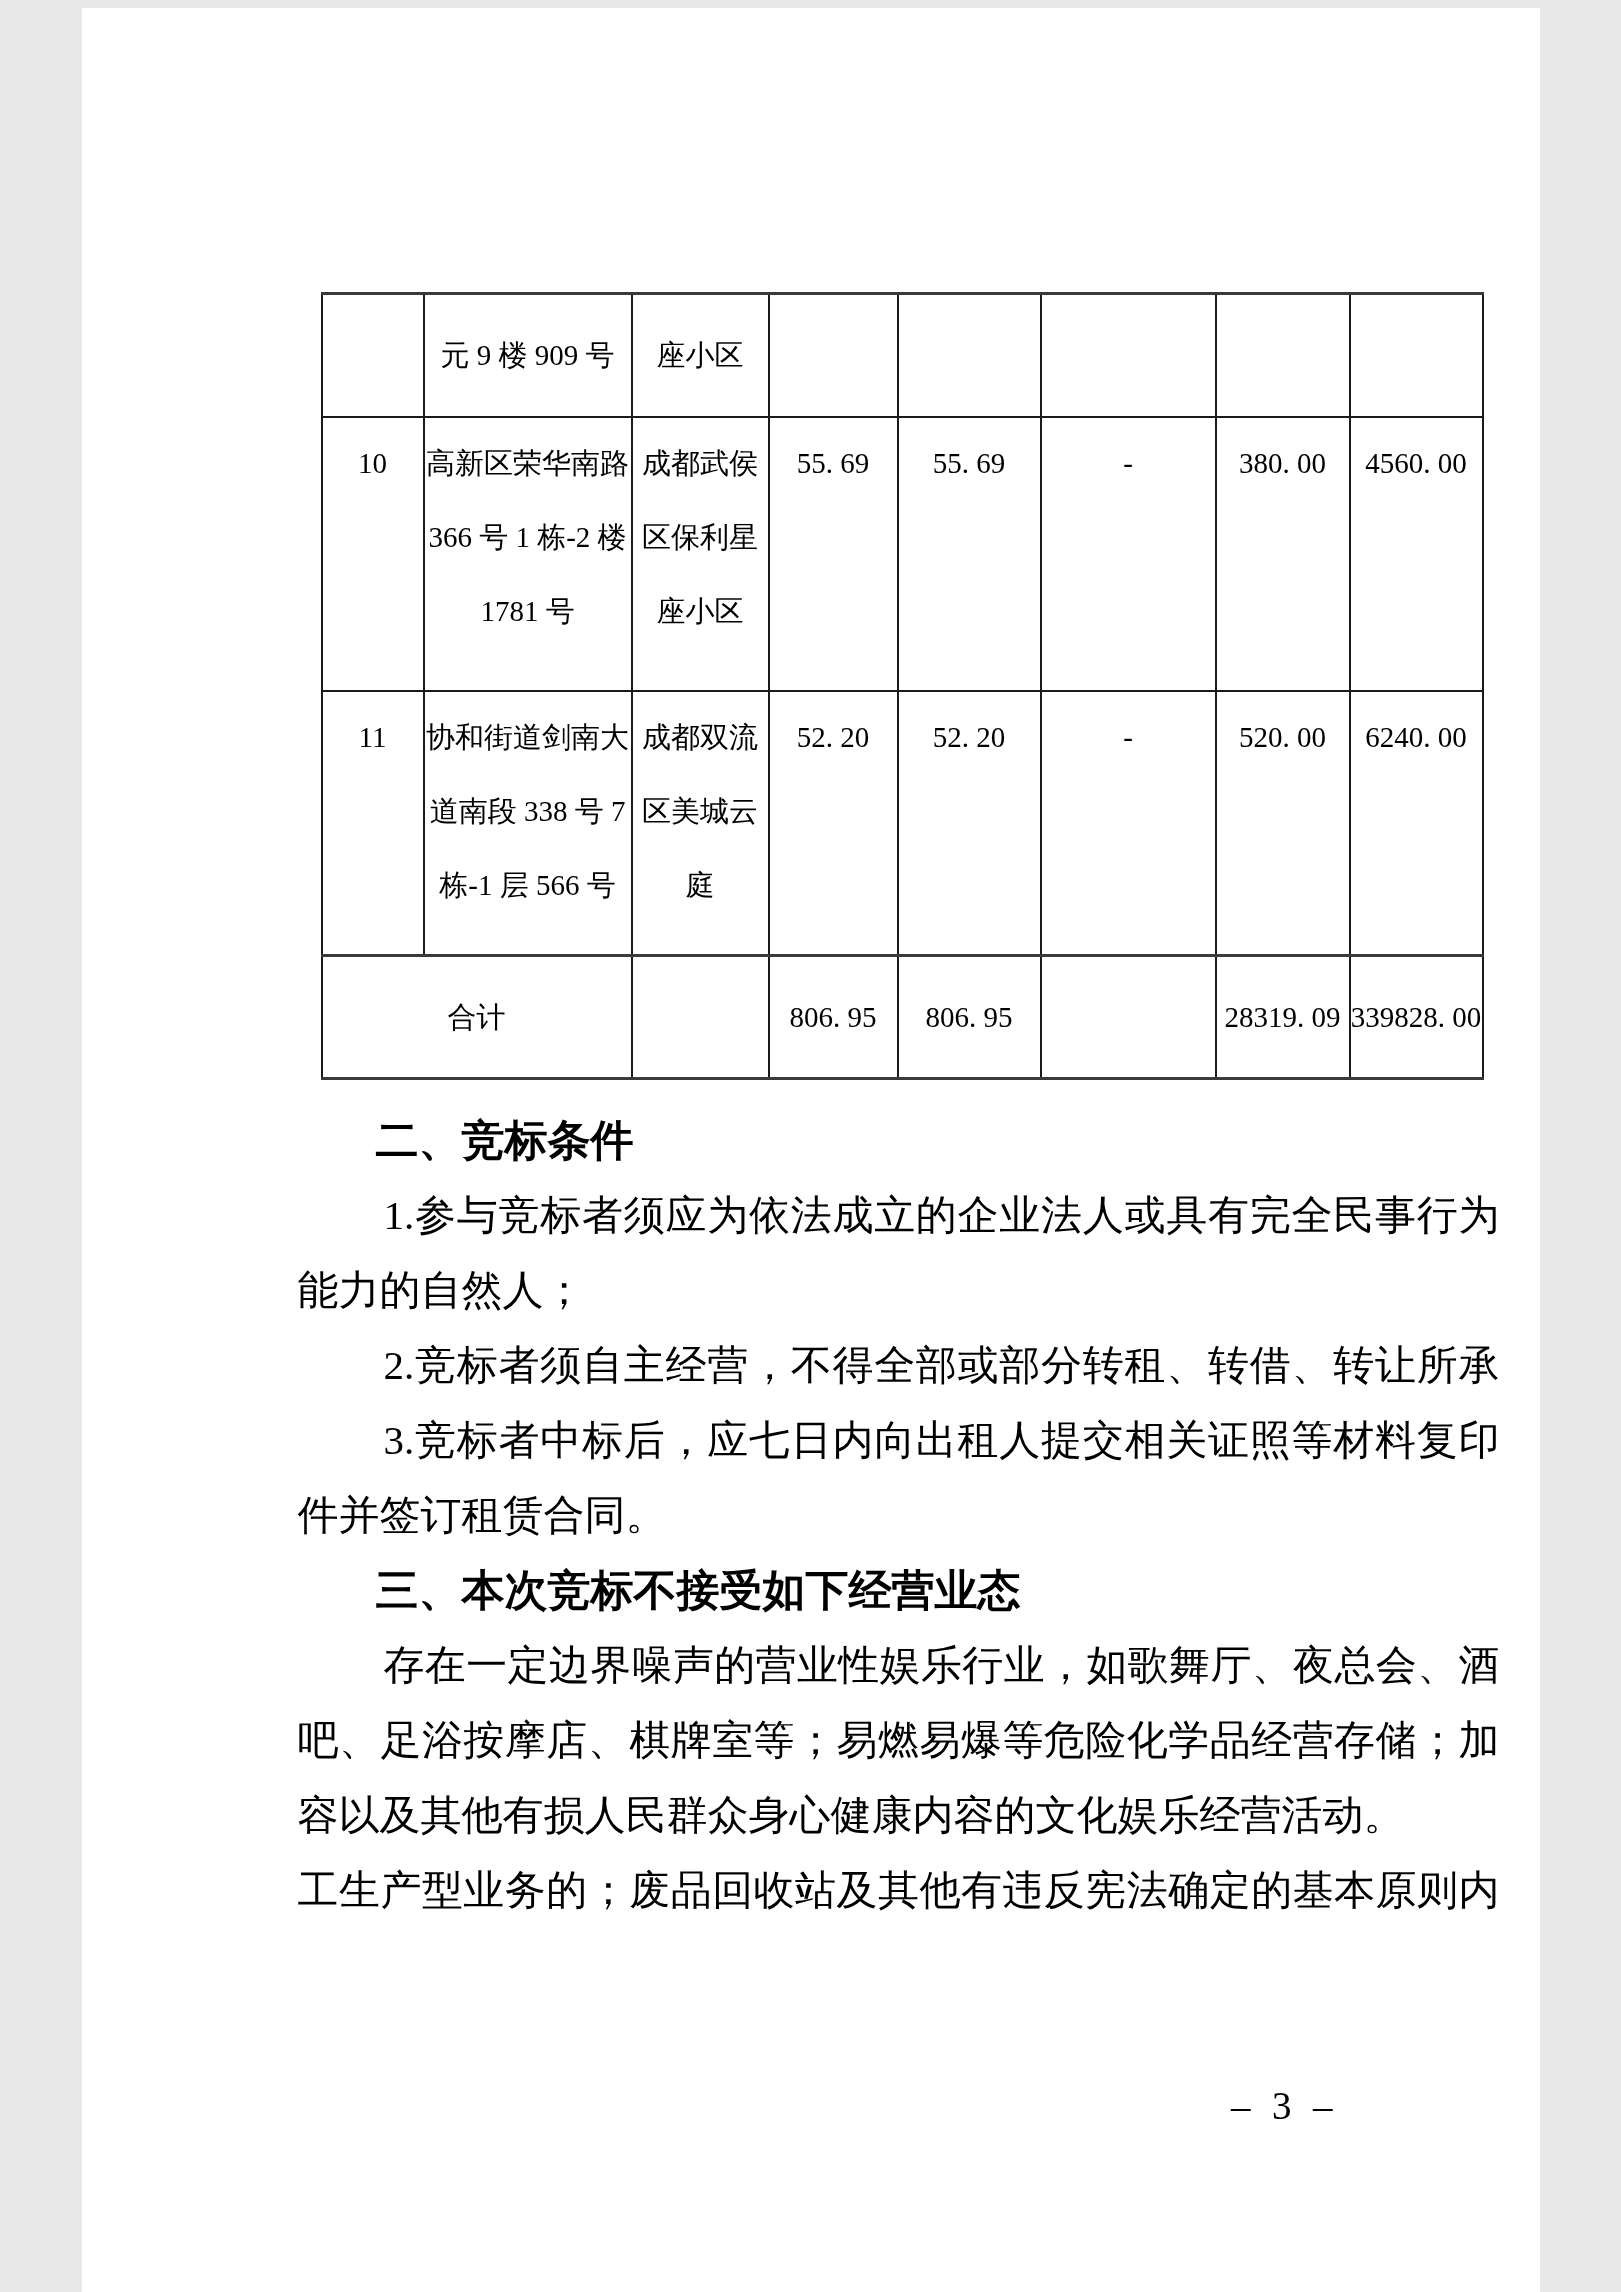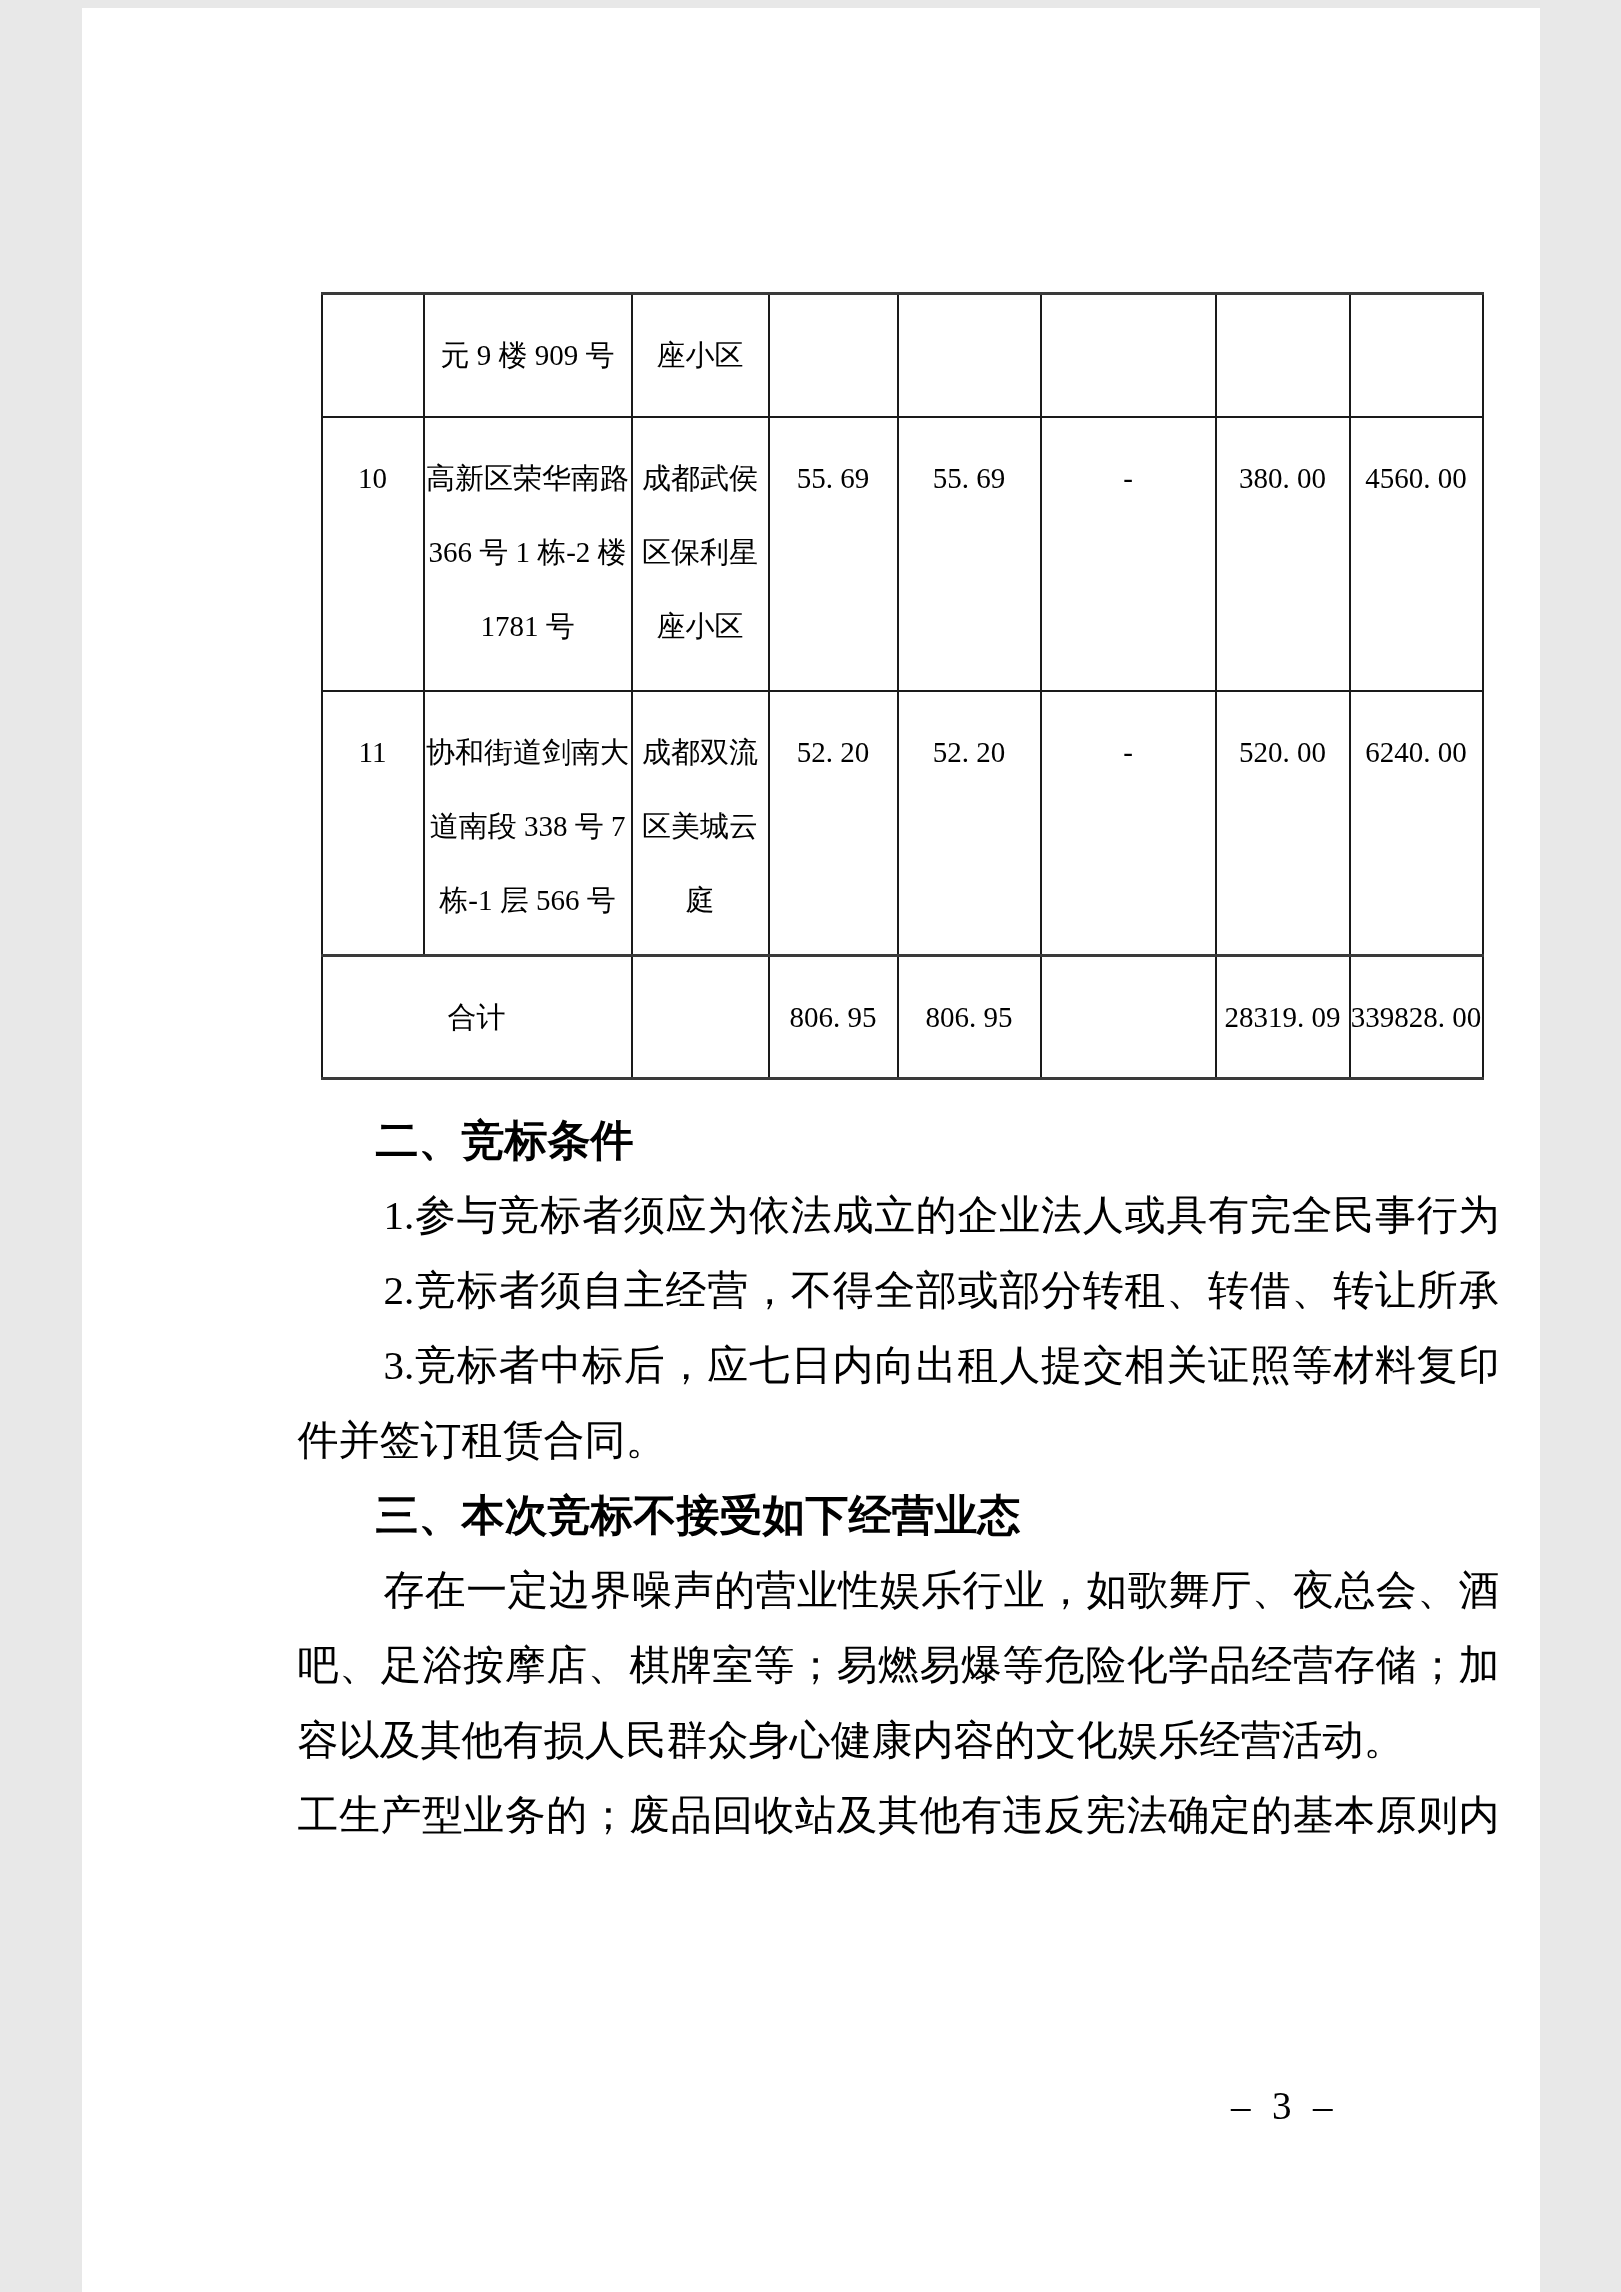--- a/index.html
+++ b/index.html
@@ -23,21 +23,21 @@
   table.proptable td{
     border:2px solid #1a1a1a;
     text-align:center;
     font-size:29px;
     line-height:74px;
     white-space:pre-line;
     padding:0;
     overflow:hidden;
   }
   tr.r-carryover td{vertical-align:middle;}
-  tr.r-data td{vertical-align:top;padding-top:23px;}
+  tr.r-data td{vertical-align:top;padding-top:8px;}
   tr.r-total td{vertical-align:middle;border-top:3.9px solid #3a3a3a;}
   td.total-label{padding-left:106px;}
   
   .bodytext{
     position:absolute;left:216px;top:1095px;width:1202px;
     font-size:41px;
   }
   .line{
     height:75px;line-height:75px;
     white-space:nowrap;
@@ -124,20 +124,21 @@
           <td>806. 95</td>
           <td></td>
           <td>28319. 09</td>
           <td>339828. 00</td>
         </tr>
       </tbody>
     </table>
   <div class="bodytext">
       <div class="line heading">二、竞标条件</div>
       <div class="line indent-full">1.参与竞标者须应为依法成立的企业法人或具有完全民事行为</div>
+      <div class="line flush">能力的自然人；</div>
       <div class="line indent-full">2.竞标者须自主经营，不得全部或部分转租、转借、转让所承</div>
       <div class="line indent-full">3.竞标者中标后，应七日内向出租人提交相关证照等材料复印</div>
       <div class="line flush">件并签订租赁合同。</div>
       <div class="line heading">三、本次竞标不接受如下经营业态</div>
       <div class="line indent-full">存在一定边界噪声的营业性娱乐行业，如歌舞厅、夜总会、酒</div>
       <div class="line flush-full">吧、足浴按摩店、棋牌室等；易燃易爆等危险化学品经营存储；加</div>
       <div class="line flush">容以及其他有损人民群众身心健康内容的文化娱乐经营活动。</div>
       <div class="line flush-full">工生产型业务的；废品回收站及其他有违反宪法确定的基本原则内</div>
     </div>
   <div class="pagenum">– 3 –</div>

